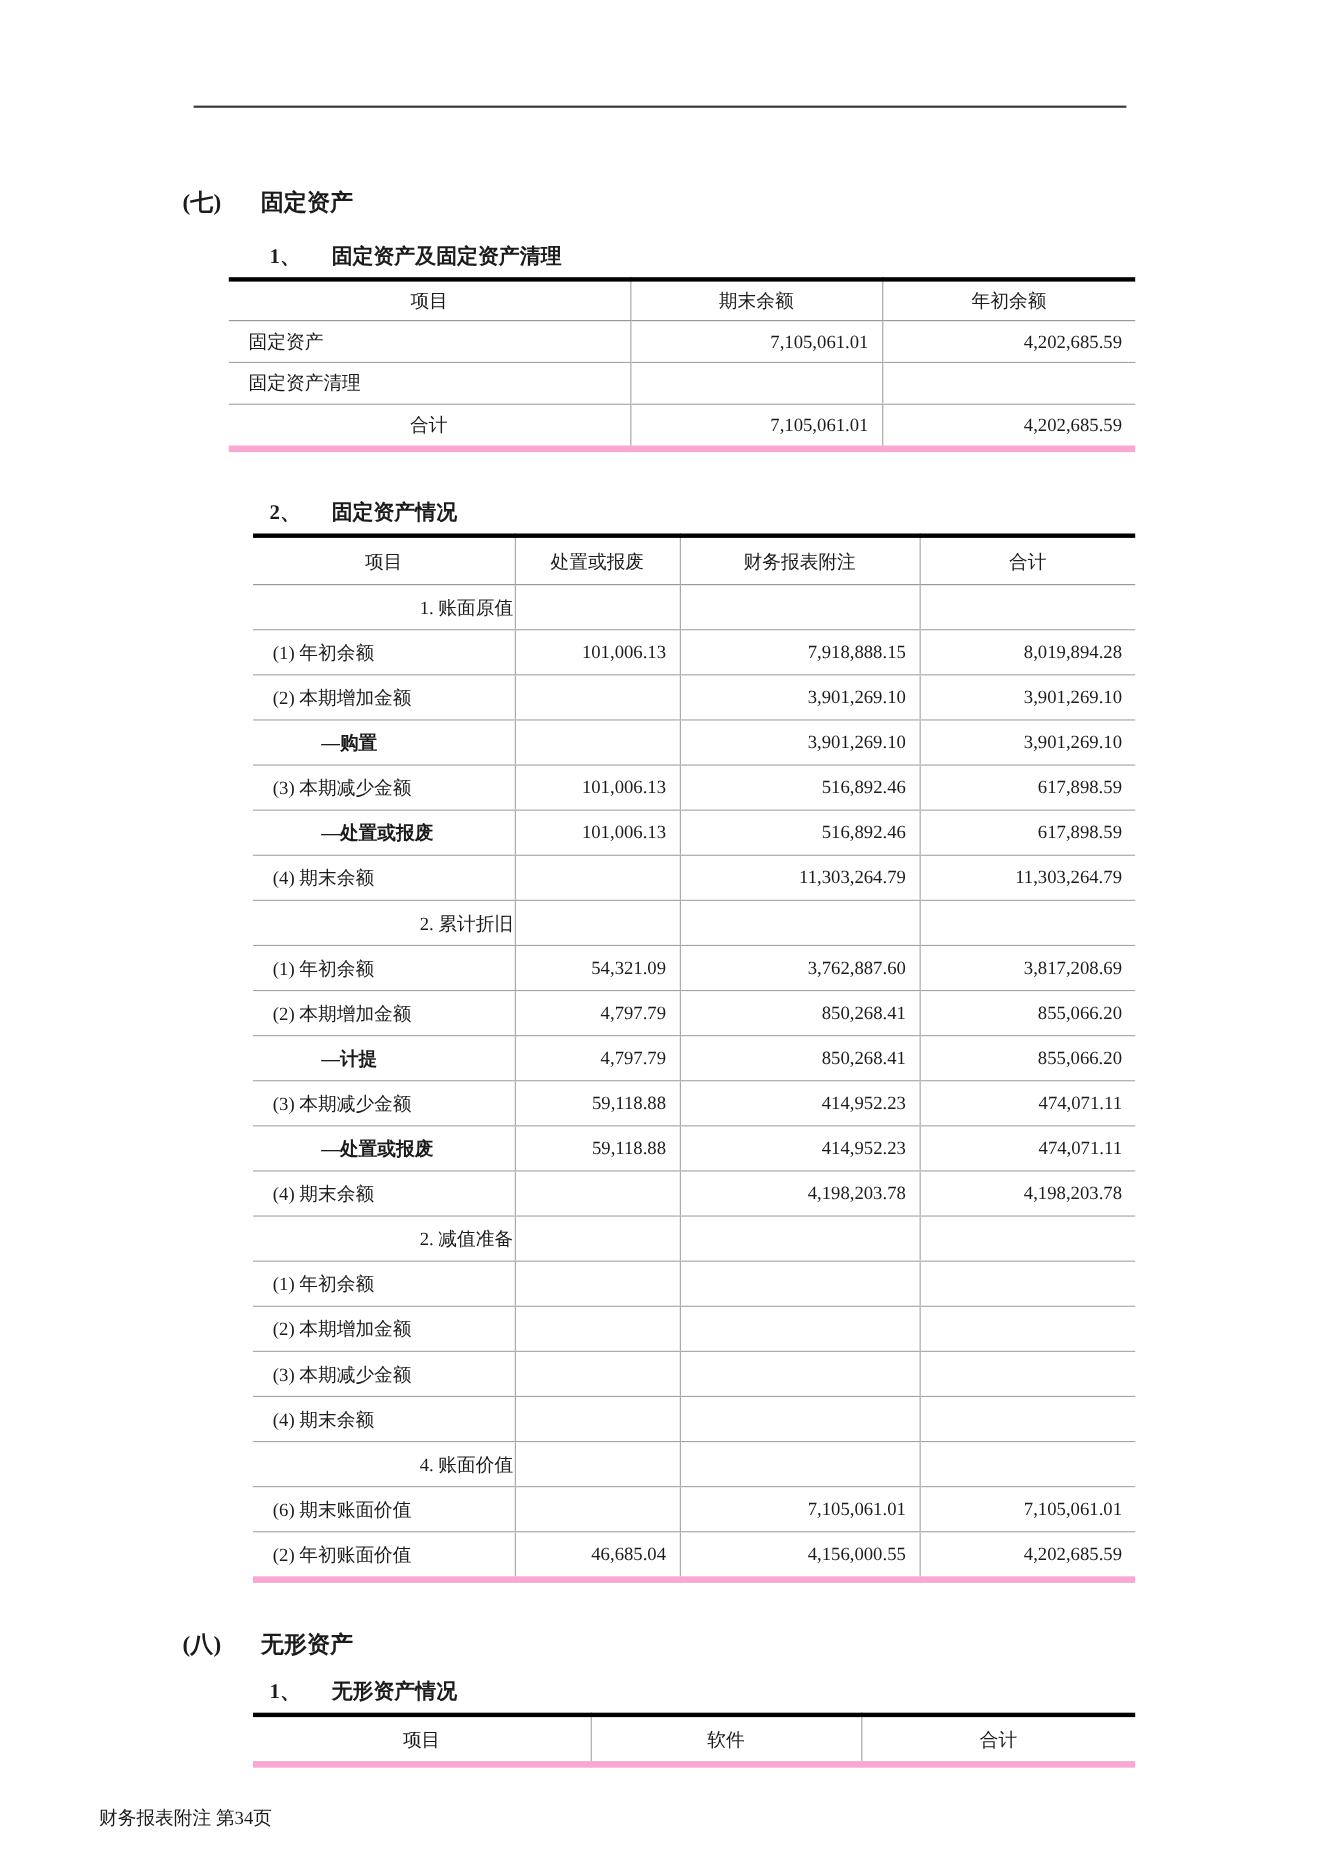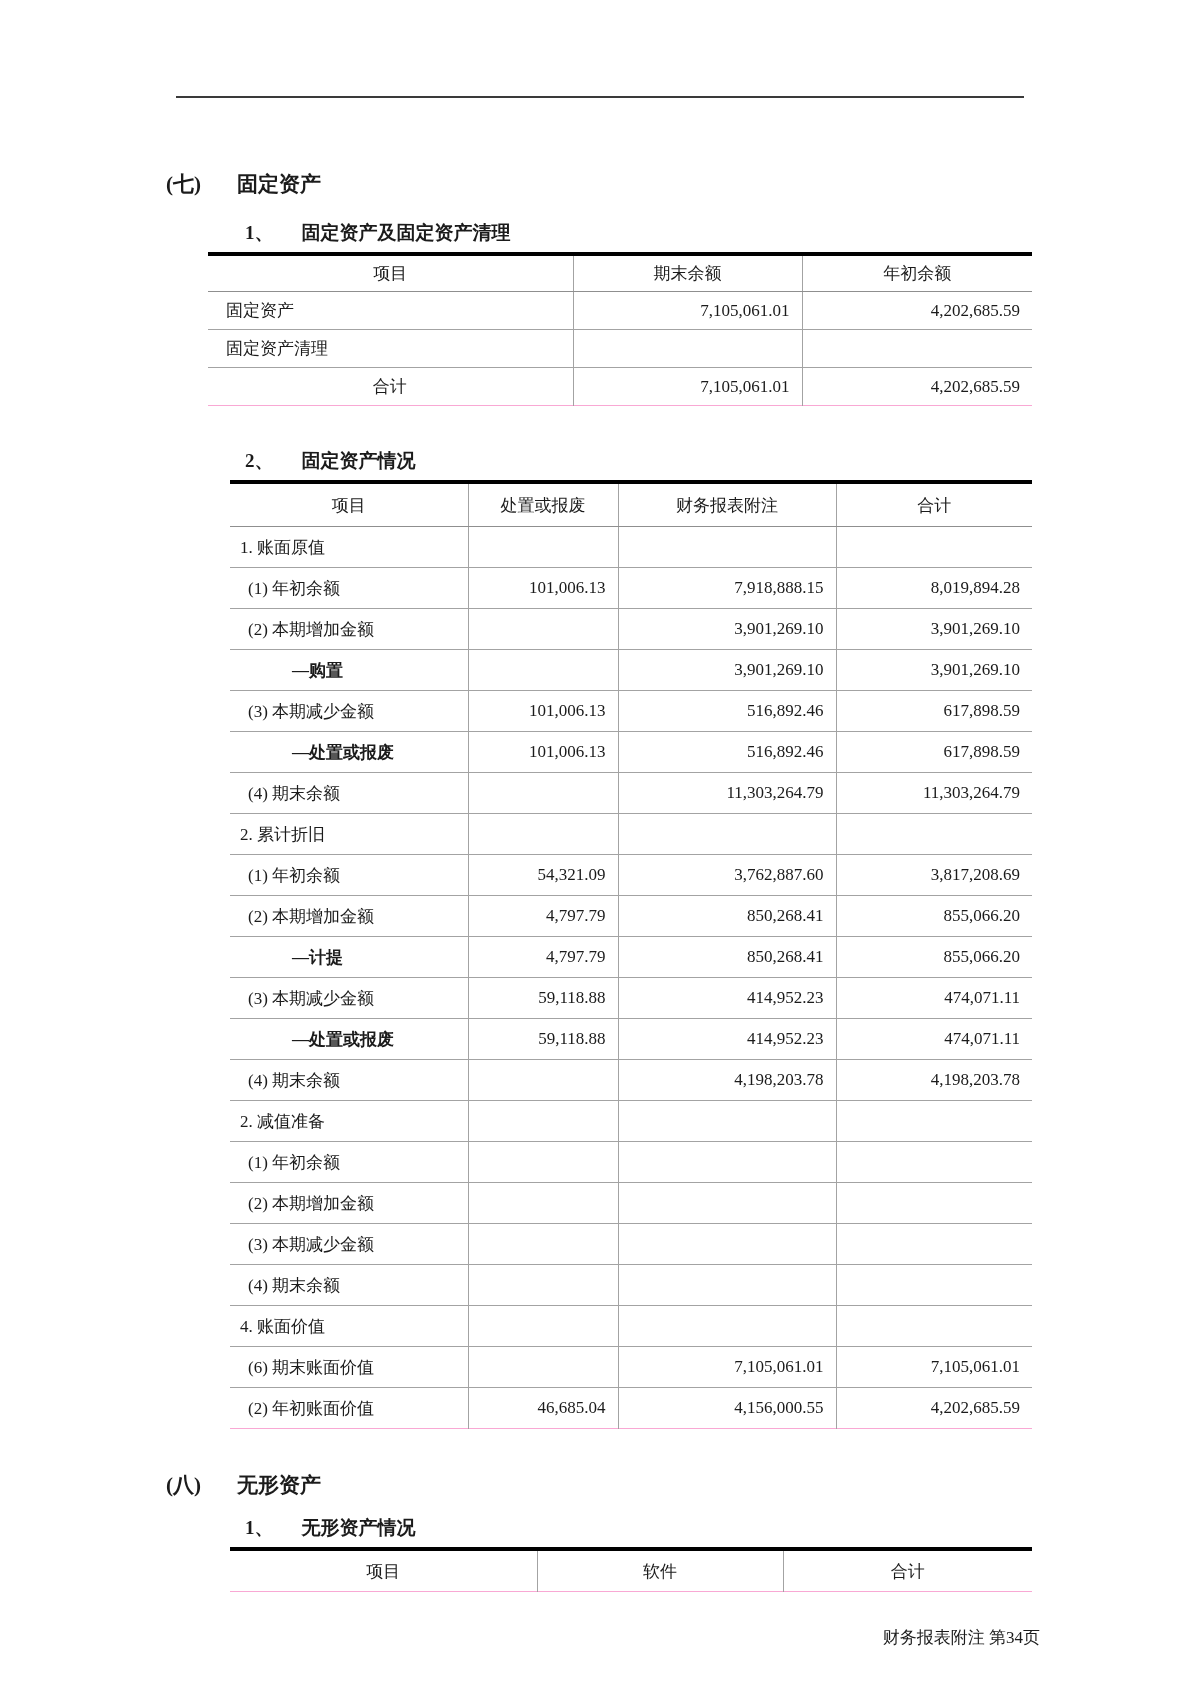--- a/index.html
+++ b/index.html
@@ -9,47 +9,47 @@
     color:#1b1b1b;position:relative;
   }
   .page{box-sizing:border-box;width:1200px;height:1696px;padding:0 160px;overflow:hidden;}
   .header-rule{margin-top:96px;margin-left:16px;width:848px;border-top:2px solid #3a3a3a;height:0;}
 
   .section-heading{display:flex;gap:36px;font-size:21px;font-weight:bold;margin-left:6px;}
   .section-heading.first{margin-top:72px;}
   .section-heading.second{margin-top:42px;}
   .sub-heading{display:flex;gap:28px;font-size:19px;font-weight:bold;margin-left:85px;margin-top:22px;}
 
-  table{border-collapse:collapse;table-layout:fixed;border-top:4px solid #000;border-bottom:1px solid #f9a8d4;}
+  table{border-collapse:collapse;table-layout:fixed;border-top:4px solid #000;border-bottom:6px solid #f9a8d4;}
   #table-1{width:824px;margin-left:48px;margin-top:6px;}
   #table-2{width:802px;margin-left:70px;margin-top:6px;}
   #table-3{width:802px;margin-left:70px;margin-top:6px;}
 
   th{
     font-weight:normal;font-size:17px;text-align:center;vertical-align:middle;
     border-bottom:1px solid #8f8f8f;
   }
   #table-1 th{height:33px;}
   #table-2 th{height:40px;}
   #table-3 th{height:38px;}
   td{font-size:17px;vertical-align:middle;}
   #table-1 td{height:35px;}
   #table-2 td{height:38px;}
   th + th, td + td{border-left:1px solid #a3a3a3;}
   tbody td{border-bottom:1px solid #a3a3a3;}
   tbody tr:last-child td{border-bottom:none;}
   td.value{text-align:right;padding-right:12px;font-variant-numeric:tabular-nums;}
   td.label{text-align:left;}
-  .label.indent-0{padding-left:10px;}
+  .label.indent-0{padding-left:10px;text-align:right;}
   .label.indent-1{padding-left:18px;}
   .label.indent-2{padding-left:62px;font-weight:bold;}
   .label.center{text-align:center;padding-left:0;}
   .header-only th{border-bottom:none;}
 
-  .footer{ text-align:right;font-size:17px;margin-top:34px;margin-left:-70px; }
+  .footer{ text-align:left;font-size:17px;margin-top:34px;margin-left:-70px; }
 </style>
 </head>
 <body>
 
 <div class="page">
 
   <div class="header-rule"></div>
 
   <div class="section-heading first">
     <span>(七)</span>

